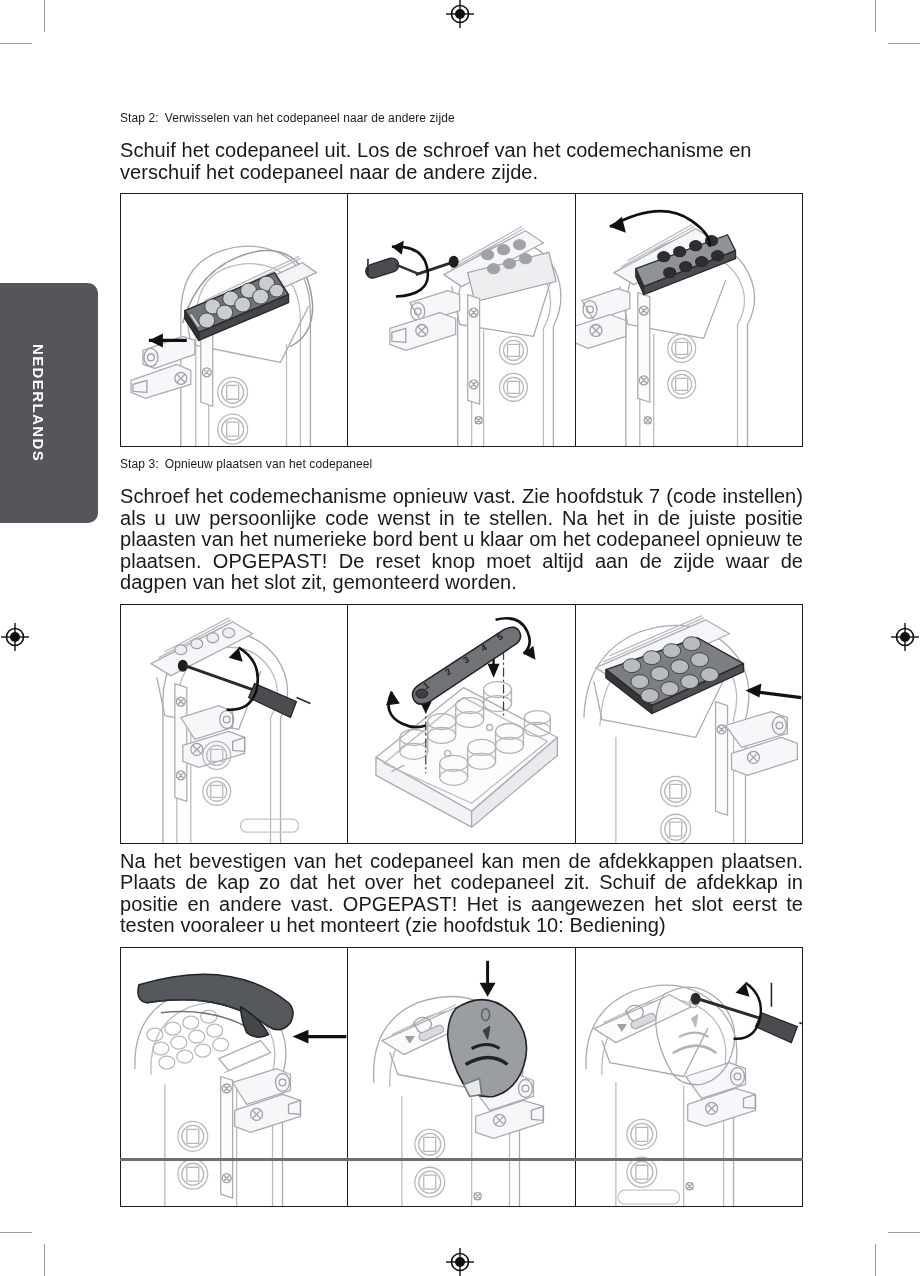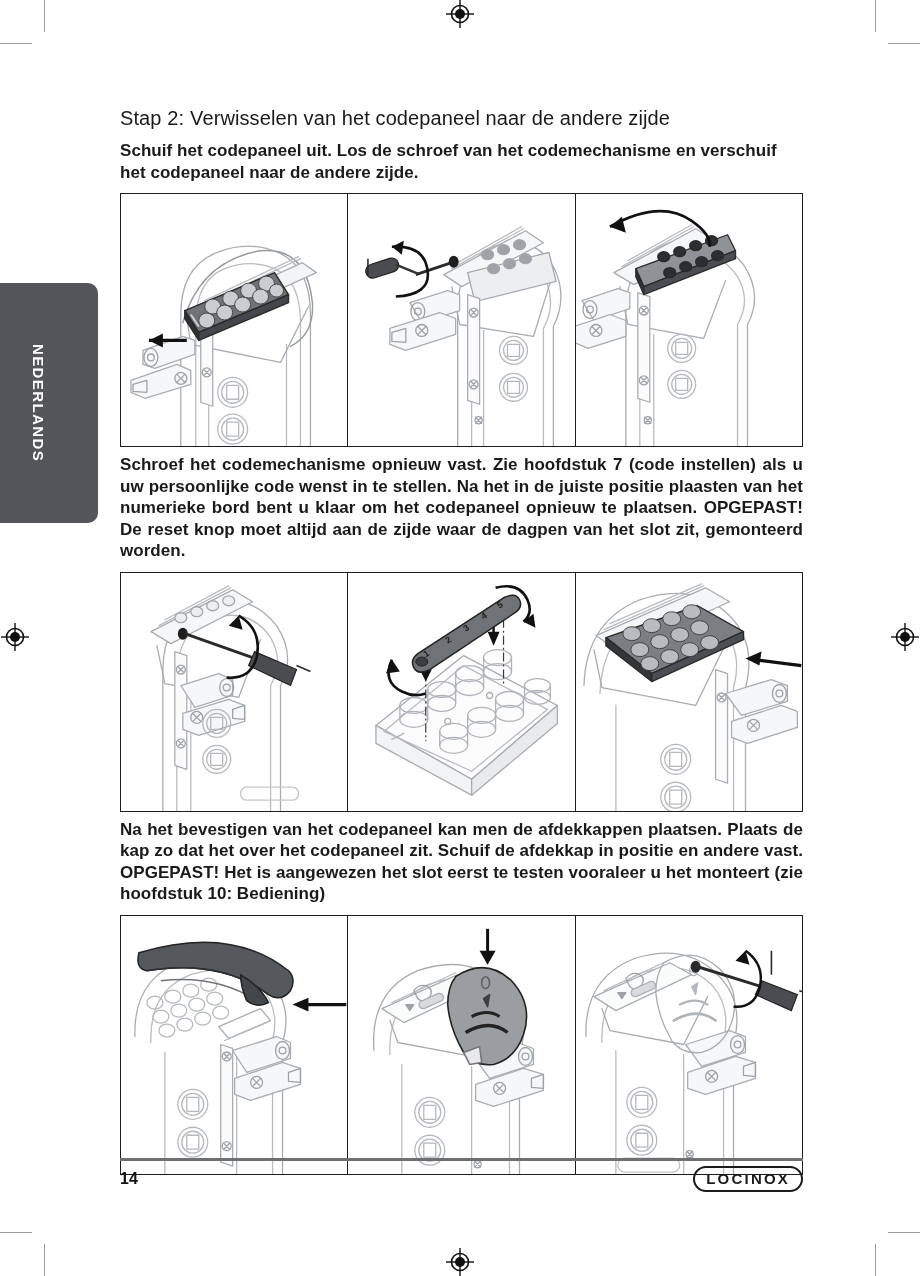--- a/index.html
+++ b/index.html
@@ -42,35 +42,34 @@
   }
 
   
   #content {
     position: absolute;
     left: 120px; top: 108px;
     width: 683px;
   }
 
   .step-head {
-    font-size: 20px;
+    font-size: 12px;
     line-height: 20px;
     margin: 0 0 12px 0;
     font-weight: normal;
     letter-spacing: .1px;
   }
   .step-head .sh-sep { display:inline-block; width:6px; }
 
   .body-copy {
-    font-size: 17px;
+    font-size: 20px;
     line-height: 21.5px;
     text-align: justify;
     margin: 0 0 10px 0;
     letter-spacing: .05px;
-    font-weight: bold;
   }
   .body-copy.nojust { text-align: left; }
 
   
   .fig-row {
     display: flex;
     border: 1.6px solid #1d1d1d;
     box-sizing: border-box;
     background: #fff;
     margin-bottom: 7px;
@@ -346,20 +345,23 @@
         </g>
 
         <g fill="none" stroke="#111" stroke-width="2.8">
           <path d="M34 32 Q84 4 116 26 Q136 40 134 52"></path>
         </g>
         <polygon points="34,32 46,22 50,38" fill="#111"></polygon>
       </svg>
     </div>
   </div>
 
+  <p class="step-head">
+    <span>Stap 3:</span><span class="sh-sep"></span><span>Opnieuw plaatsen van het codepaneel</span>
+  </p>
   <p class="body-copy">Schroef het codemechanisme opnieuw vast. Zie hoofdstuk 7 (code instellen) als u uw persoonlijke code wenst in te stellen. Na het in de juiste positie plaasten van het numerieke bord bent u klaar om het codepaneel opnieuw te plaatsen. OPGEPAST! De reset knop moet altijd aan de zijde waar de dagpen van het slot zit, gemonteerd worden.</p>
 
   <div class="fig-row row2">
 
     <div class="fig-cell">
       <svg viewBox="0 0 227 237" preserveAspectRatio="xMidYMid meet">
         <g fill="none" stroke="#b9bcc0" stroke-width="1.3" stroke-linejoin="round" stroke-linecap="round">
           <path d="M42 244 L42 96 Q42 44 86 30 Q130 18 156 52 Q176 82 160 112 L160 244" stroke="#a8acb1"></path>
           <path d="M56 244 L56 104 Q56 56 92 44 Q130 34 150 64 Q164 88 150 112 L150 244"></path>
           <path d="M70 244 L70 120"></path>
@@ -698,17 +700,13 @@
           <path d="M170 34 Q190 48 184 72 Q178 92 158 90"></path>
         </g>
         <polygon points="170,34 160,44 174,48" fill="#111"></polygon>
       </svg>
     </div>
   </div>
 </div>
 
 <div id="footer">
   <div class="rule"></div>
-  <div class="frow">
-    <div id="pagenum">14</div>
-    <div class="logo-pill">LOCINOX</div>
-  </div>
 </div>
 
 </body></html>

